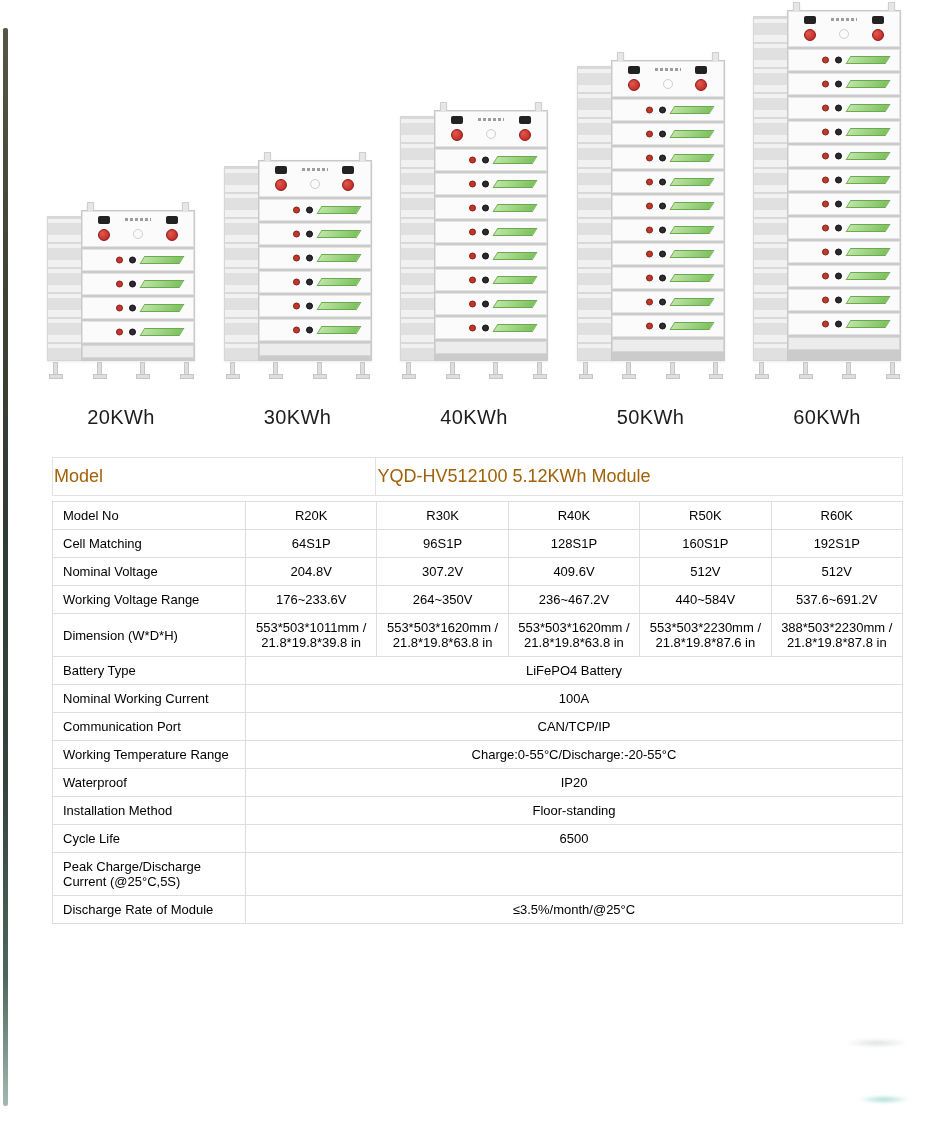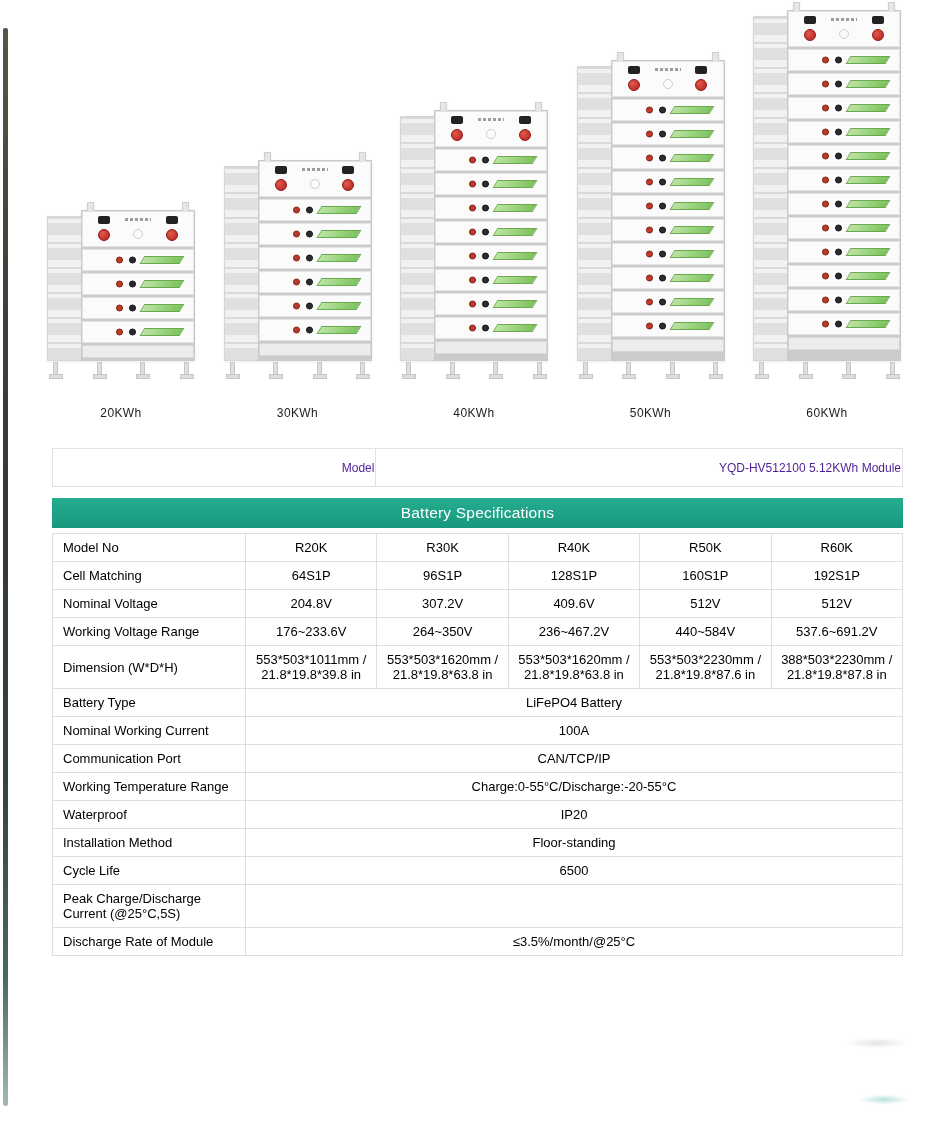--- a/index.html
+++ b/index.html
@@ -18,21 +18,21 @@
     background:radial-gradient(ellipse at center,rgba(150,158,156,.30),rgba(150,158,156,0) 70%);filter:blur(1px);}
   .smudge.s2{left:858px;top:1095px;width:52px;height:9px;
     background:radial-gradient(ellipse at center,rgba(38,168,148,.38),rgba(38,168,148,0) 70%);filter:blur(1px);}
 
   
   .products-row{
     display:flex;justify-content:space-between;align-items:flex-end;
     margin:10px 34px 0 42px;
   }
   .product{display:flex;flex-direction:column;align-items:center;width:158px;flex:0 0 auto;}
-  .product-label{margin-top:27px;font-size:12px;color:#1c1c1c;letter-spacing:.4px;}
+  .product-label{margin-top:27px;font-size:20px;color:#1c1c1c;letter-spacing:.4px;}
 
   .rack{position:relative;display:flex;align-items:flex-end;filter:drop-shadow(0 1px 1px rgba(0,0,0,.08));}
   .rack-tab{position:absolute;top:-8px;width:5px;height:9px;background:#e6e6e6;border:1px solid #cfcfcf;}
   .rack-tab.lt{left:40px;}
   .rack-tab.rt{right:6px;}
   .rack-side{
     width:33px;background:#f1f1f1;border:1px solid #d6d6d6;border-right:none;
     background-image:
       repeating-linear-gradient(180deg,#d9d9d9 0 2px,rgba(0,0,0,0) 2px 25px),
       repeating-linear-gradient(180deg,rgba(0,0,0,0) 0 6px,#e0e0e0 6px 18px,rgba(0,0,0,0) 18px 25px);
@@ -63,22 +63,22 @@
     transform:translateY(-50%) skewX(-32deg);
     background:linear-gradient(90deg,#bce4a4,#7cc25e);border:1px solid #6aa950;box-sizing:border-box;}
   .feet{display:flex;justify-content:space-between;width:86%;height:17px;margin-top:1px;}
   .foot{position:relative;width:3px;height:12px;background:#dedede;border:1px solid #c6c6c6;}
   .foot::after{content:"";position:absolute;bottom:-4px;left:-5px;width:12px;height:3px;
     background:#dedede;border:1px solid #c6c6c6;}
 
   
   .content{margin:28px 37px 0 52px;}
   .model-table{width:100%;border-collapse:collapse;table-layout:fixed;}
-  .model-table td{border:1px solid #e2e2e2;height:35px;text-align:right;
-    font-size:12px;color:#4c1d95;background:#fff;}
+  .model-table td{border:1px solid #e2e2e2;height:35px;text-align:left;
+    font-size:18px;color:#a16207;background:#fff;}
   .model-table td.mt-label{width:37.7%;}
 
   .spec-header{
     margin-top:11px;height:30px;line-height:30px;text-align:center;color:#ffffff;
     font-size:15.5px;letter-spacing:.2px;
     background:linear-gradient(180deg,#26ac8f 0%,#1ea287 55%,#17977c 100%);
   }
 
   .spec-table{width:100%;border-collapse:collapse;table-layout:fixed;margin-top:5px;
     font-size:13px;color:#000000;}
@@ -423,21 +423,20 @@
 <div class="content">
   <table class="model-table">
     <tbody>
       <tr>
         <td class="mt-label">Model</td>
         <td class="mt-value">YQD-HV512100 5.12KWh Module</td>
       </tr>
     </tbody>
   </table>
 
-  <div class="spec-header">Battery Specifications</div>
 
   <table class="spec-table">
     <colgroup>
       <col class="c-label">
         <col>
         <col>
         <col>
         <col>
         <col>
     </colgroup>

